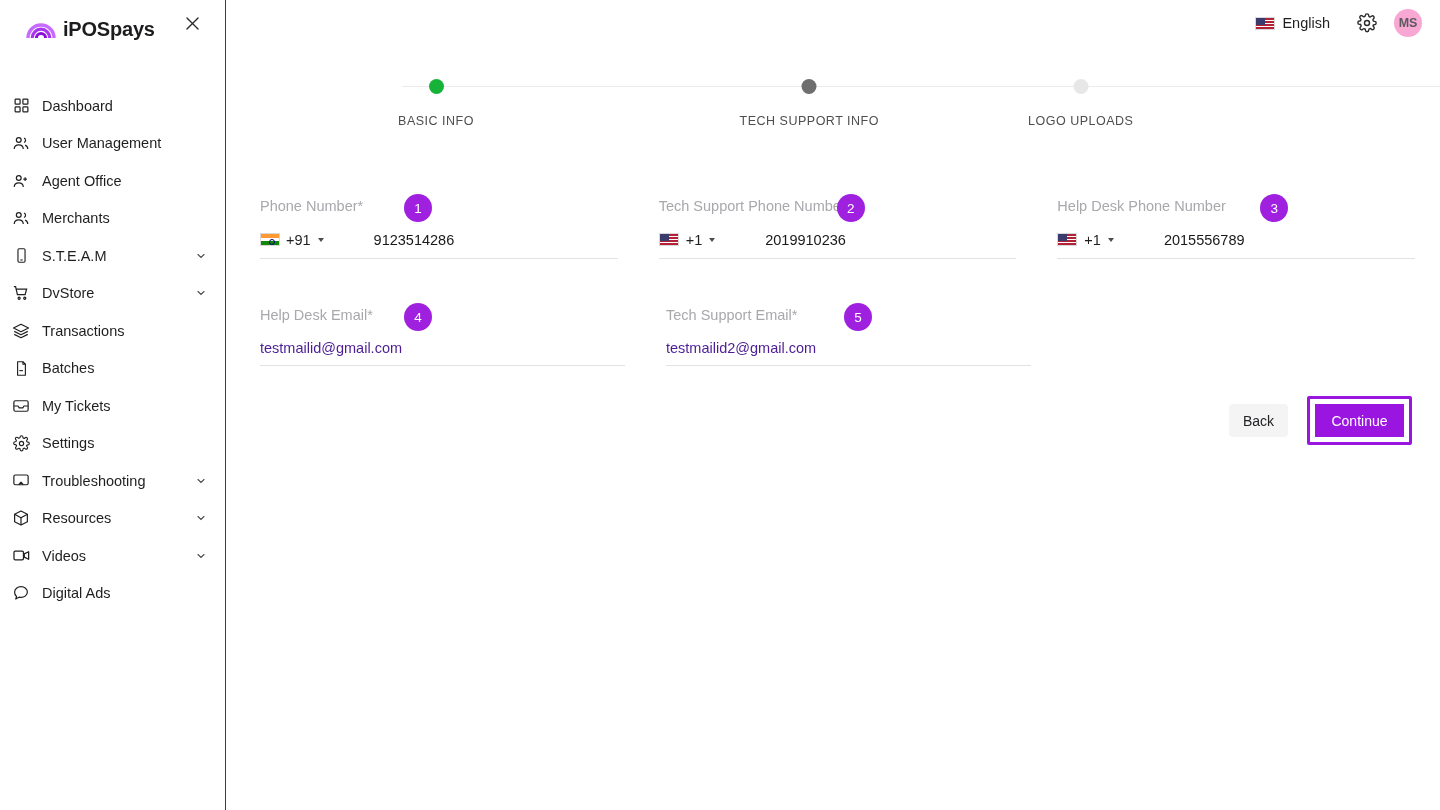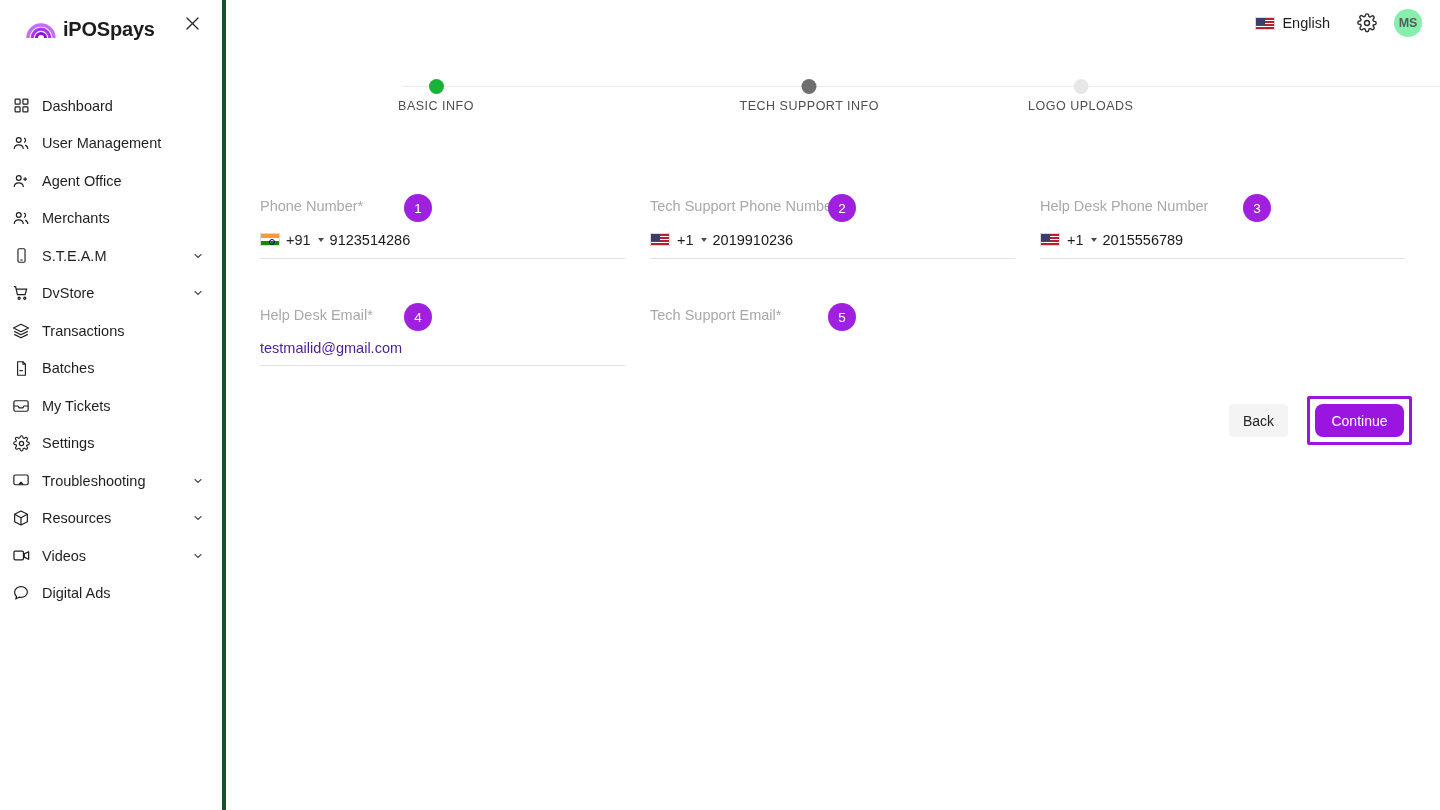--- a/index.html
+++ b/index.html
@@ -8,21 +8,21 @@
     background: #ffffff;
     font-family: "Liberation Sans", sans-serif;
     overflow: hidden;
   }
   #app { position: relative; width: 1440px; height: 810px; display: flex; }
 
   
   .sidebar {
     width: 226px; height: 810px;
     background: #ffffff;
-    border-right: 4px solid #14532d;
+    border-right: 1px solid #14532d;
     flex: 0 0 226px;
     position: relative;
   }
   .brand-row {
     height: 58px;
     display: flex; align-items: center;
     padding-left: 26px;
     position: relative;
   }
   .brand-logo { width: 30px; height: 22px; margin-right: 7px; flex: 0 0 30px; }
@@ -84,21 +84,21 @@
   .flag-in::after {
     content: ""; position: absolute; left: 8px; top: 4.5px;
     width: 4px; height: 4px; border: 1px solid #000080; border-radius: 50%;
   }
   .gear-btn {
     width: 30px; height: 30px; display:flex; align-items:center; justify-content:center;
     cursor: pointer; margin-right: 12px; color: #2b2b2d;
   }
   .avatar {
     width: 28px; height: 28px; border-radius: 50%;
-    background: #86efac; color: #5b5b5e;
+    background: #f9a8d4; color: #5b5b5e;
     display: flex; align-items: center; justify-content: center;
     font-size: 12.5px; font-weight: bold; cursor: pointer;
   }
 
   
   .stepper {
     position: absolute; left: 176px; top: 78px; width: 1086px; height: 46px;
   }
   .step-line {
     position: absolute; top: 8px; left: 0; right: 0; height: 1px; background: #eceaea;
@@ -106,32 +106,32 @@
   .steps { position: absolute; inset: 0; display: flex; }
   .step { flex: 1 1 0; position: relative; }
   .step-dot {
     position: absolute; top: 1px; left: 50%; transform: translateX(-50%);
     width: 15px; height: 15px; border-radius: 50%;
     background: #e7e7e7; cursor: pointer;
   }
   .step.done .step-dot { background: #17b339; }
   .step.current .step-dot { background: #6e6e6e; }
   .step-label {
-    position: absolute; top: 21px; left: 50%; transform: translateX(-50%);
+    position: absolute; top: 36px; left: 50%; transform: translateX(-50%);
     font-size: 12.5px; letter-spacing: 0.5px; color: #4e4e50;
     white-space: nowrap;
   }
   .step:first-child .step-dot { left: 27px; transform: none; }
   .step:first-child .step-label { left: 34px; transform: translateX(-50%); }
   .step:last-child .step-dot { left: auto; right: 0; transform: none; }
   .step:last-child .step-label { left: auto; right: 0; transform: none; }
 
   
   .form-area { position: absolute; left: 34px; top: 186px; width: 1180px; }
-  .form-row { display: flex; gap: 0px; }
+  .form-row { display: flex; gap: 16px; }
   .field {
     width: 390px; position: relative; padding-right: 25px;
   }
   .field-label {
     font-size: 14.5px; color: #a8a8ad; display: inline-block;
     padding-top: 12px;
   }
   .badge {
     position: absolute;
     width: 28px; height: 28px; border-radius: 50%;
@@ -147,21 +147,21 @@
   }
   .cc {
     display: flex; align-items: center; cursor: pointer;
     font-size: 14.5px; color: #1f1f21; margin-right: 6px;
   }
   .cc-caret {
     width: 0; height: 0; margin-left: 7px;
     border-left: 3.5px solid transparent; border-right: 3.5px solid transparent;
     border-top: 4.5px solid #4c4c4f;
   }
-  .num { font-size: 14.5px; color: #19191b; }
+  .num { font-size: 14.5px; color: #19191b; margin-left: 44px; }
   .email-val { font-size: 14.5px; color: #4c1d95; }
   .row2 { margin-top: 36px; }
   .row2 .field-value-row { height: 36px; }
 
   
   .actions {
     position: absolute; right: 28px; top: 396px;
     display: flex; align-items: center; gap: 0px;
   }
   .btn-back {
@@ -170,21 +170,21 @@
     width: 59px; height: 33px;
     font-size: 14px; font-family: inherit; cursor: pointer;
     margin-right: 19px;
   }
   .continue-wrap {
     border: 3px solid #9b15e0; padding: 5px; border-radius: 2px;
     display: inline-flex;
   }
   .btn-continue {
     background: #9b15e0; color: #ffffff;
-    border: none; border-radius: 8px;
+    border: none; border-radius: 0;
     width: 89px; height: 33px;
     font-size: 14px; font-family: inherit; cursor: pointer;
   }
   svg { display: block; }
 </style>
 </head>
 <body>
 
 <div id="app">
 
@@ -478,20 +478,23 @@
           <span class="field-label">Help Desk Email*</span>
           <span class="badge" style="left:144px">4</span>
           <div class="field-value-row">
             <span class="email-val">testmailid@gmail.com</span>
           </div>
         </div>
 
         <div class="field">
           <span class="field-label">Tech Support Email*</span>
           <span class="badge" style="left:178px">5</span>
+          <div class="field-value-row">
+            <span class="email-val">testmailid2@gmail.com</span>
+          </div>
         </div>
 
       </div>
     </div>
 
     <div class="actions">
       <button class="btn-back">Back</button>
       <span class="continue-wrap">
         <button class="btn-continue">Continue</button>
       </span>

